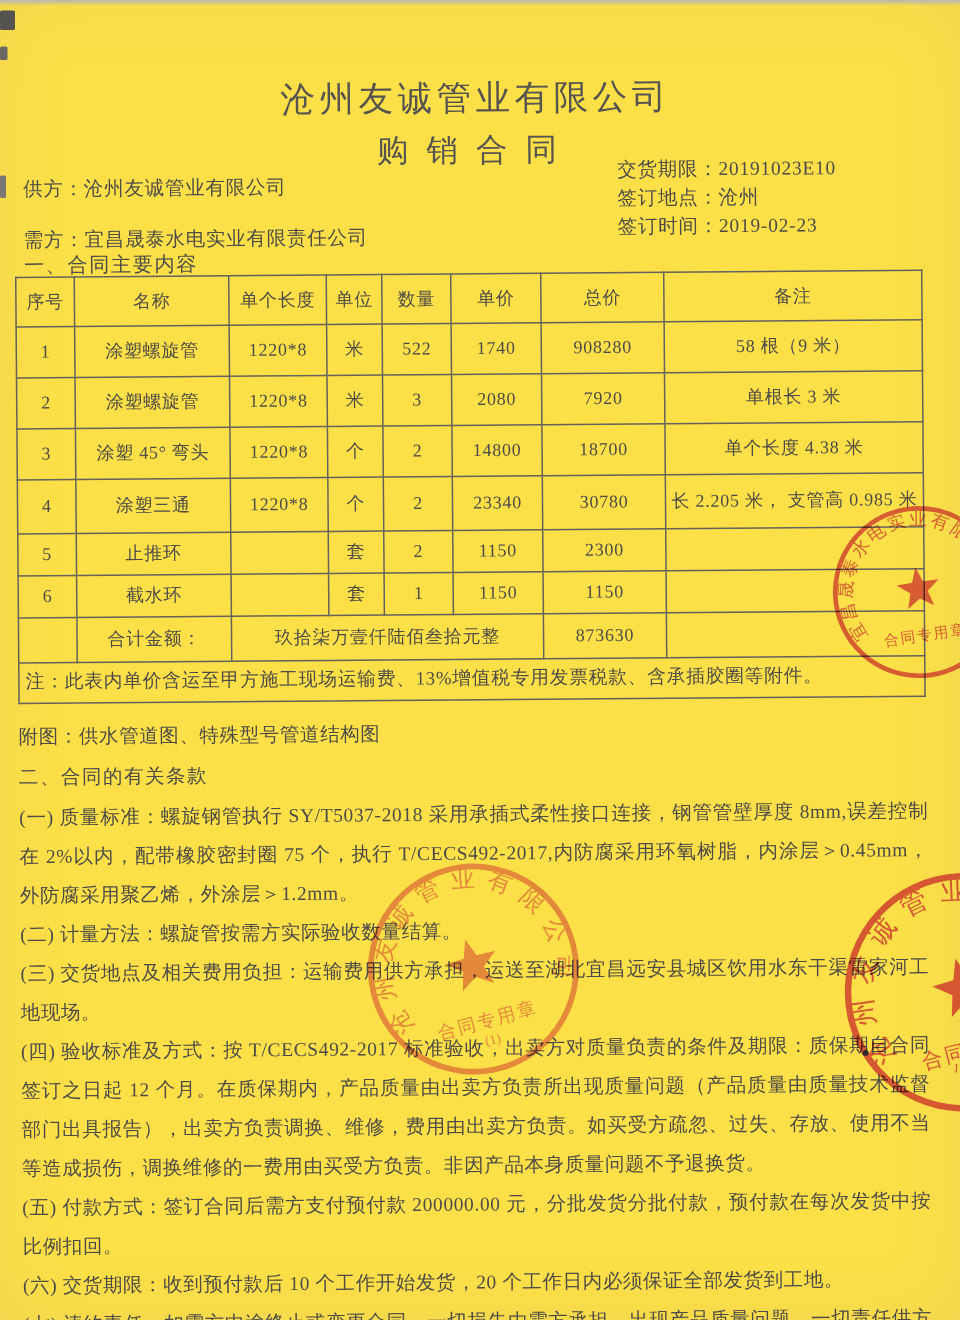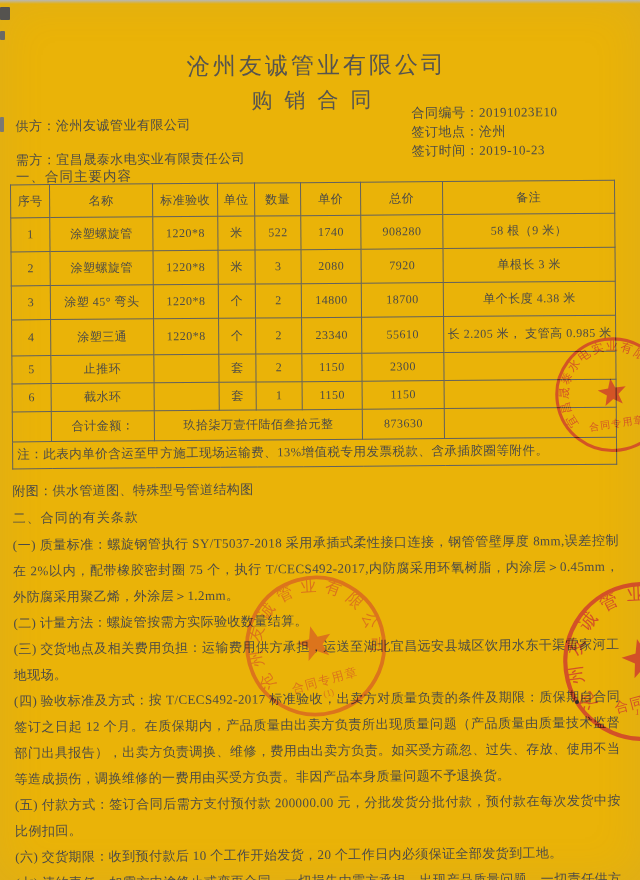--- a/index.html
+++ b/index.html
@@ -1,18 +1,18 @@
 <!DOCTYPE html>
 <html><head>
 <meta charset="utf-8">
 <style>
   html,body{margin:0;padding:0;background:#e9e8e4;}
   .paper{
     position:relative;width:640px;height:880px;margin:0 auto;
-    background:#eab308;overflow:hidden;
+    background:#fde047;overflow:hidden;
     font-family:"Liberation Serif","DejaVu Serif",serif;
     color:#4c4b48;
     box-shadow:inset 0 0 46px rgba(150,140,125,.14);
   }
   .paper::before{content:"";position:absolute;left:0;top:0;width:100%;height:4px;
     background:linear-gradient(#b9b8b4,rgba(185,184,180,0));z-index:5;}
   .sheet{position:absolute;inset:-6px;padding:6px;transform:rotate(-0.45deg);transform-origin:50% 50%;}
 
   
   .mark{position:absolute;background:#55534f;z-index:6;border-radius:1px;}
@@ -79,43 +79,43 @@
 
     <div class="t1">沧州友诚管业有限公司</div>
     <div class="t2">购销合同</div>
 
     <div class="meta metaL">
       <div class="ln"><span>供方：</span><span>沧州友诚管业有限公司</span></div>
       <div class="ln"><span>需方：</span><span>宜昌晟泰水电实业有限责任公司</span></div>
     </div>
 
     <div class="meta metaR">
-      <div class="ln"><span>合同编号：</span><span>20191023E10</span></div>
+      <div class="ln"><span>交货期限：</span><span>20191023E10</span></div>
       <div class="ln"><span>签订地点：</span><span>沧州</span></div>
-      <div class="ln"><span>签订时间：</span><span>2019-10-23</span></div>
+      <div class="ln"><span>签订时间：</span><span>2019-02-23</span></div>
     </div>
 
     <div class="sec1">一、合同主要内容</div>
 
     <table class="main">
       <colgroup>
         <col style="width:39px">
           <col style="width:103px">
           <col style="width:65px">
           <col style="width:37px">
         <col style="width:46px">
           <col style="width:60px">
           <col style="width:82px">
           <col style="width:172px">
       </colgroup>
       <tbody>
           <tr class="hrow">
         <th>序号</th>
         <th>名称</th>
-        <th>标准验收</th>
+        <th>单个长度</th>
         <th>单位</th>
         <th>数量</th>
         <th>单价</th>
         <th>总价</th>
         <th>备注</th>
       </tr>
       <tr class="r0">
         <td>1</td>
             <td>涂塑螺旋管</td>
             <td>1220*8</td>
@@ -145,21 +145,21 @@
             <td>18700</td>
             <td>单个长度 4.38 米</td>
       </tr>
       <tr class="r3">
         <td>4</td>
             <td>涂塑三通</td>
             <td>1220*8</td>
             <td>个</td>
             <td>2</td>
             <td>23340</td>
-            <td>55610</td>
+            <td>30780</td>
             <td>长 2.205 米， 支管高 0.985 米</td>
       </tr>
       <tr class="r4">
         <td>5</td>
             <td>止推环</td>
             <td></td>
             <td>套</td>
             <td>2</td>
             <td>1150</td>
             <td>2300</td>

